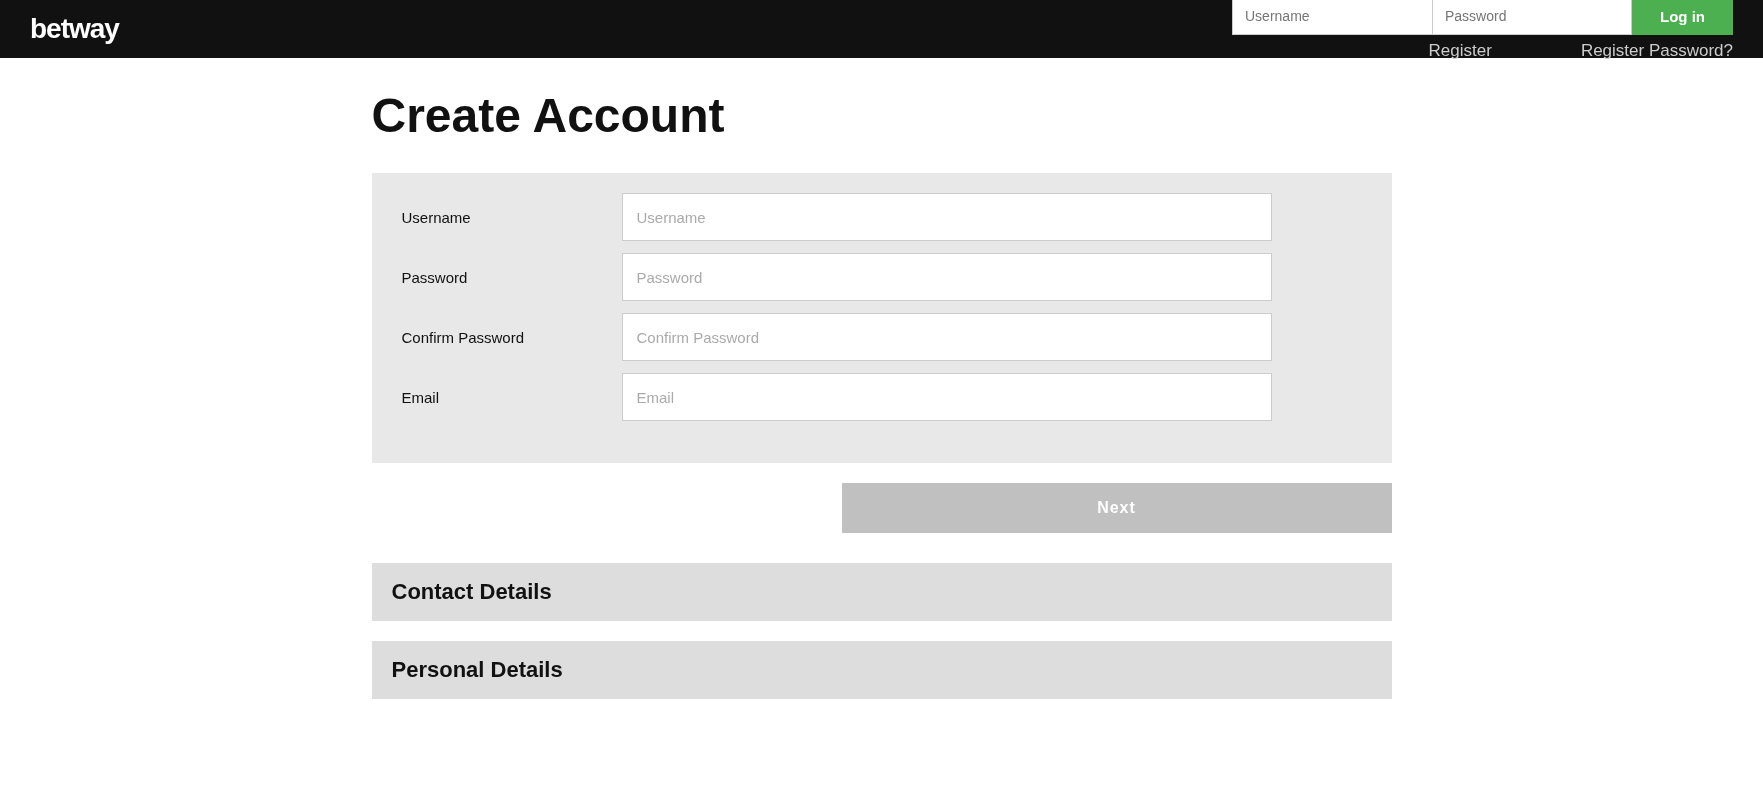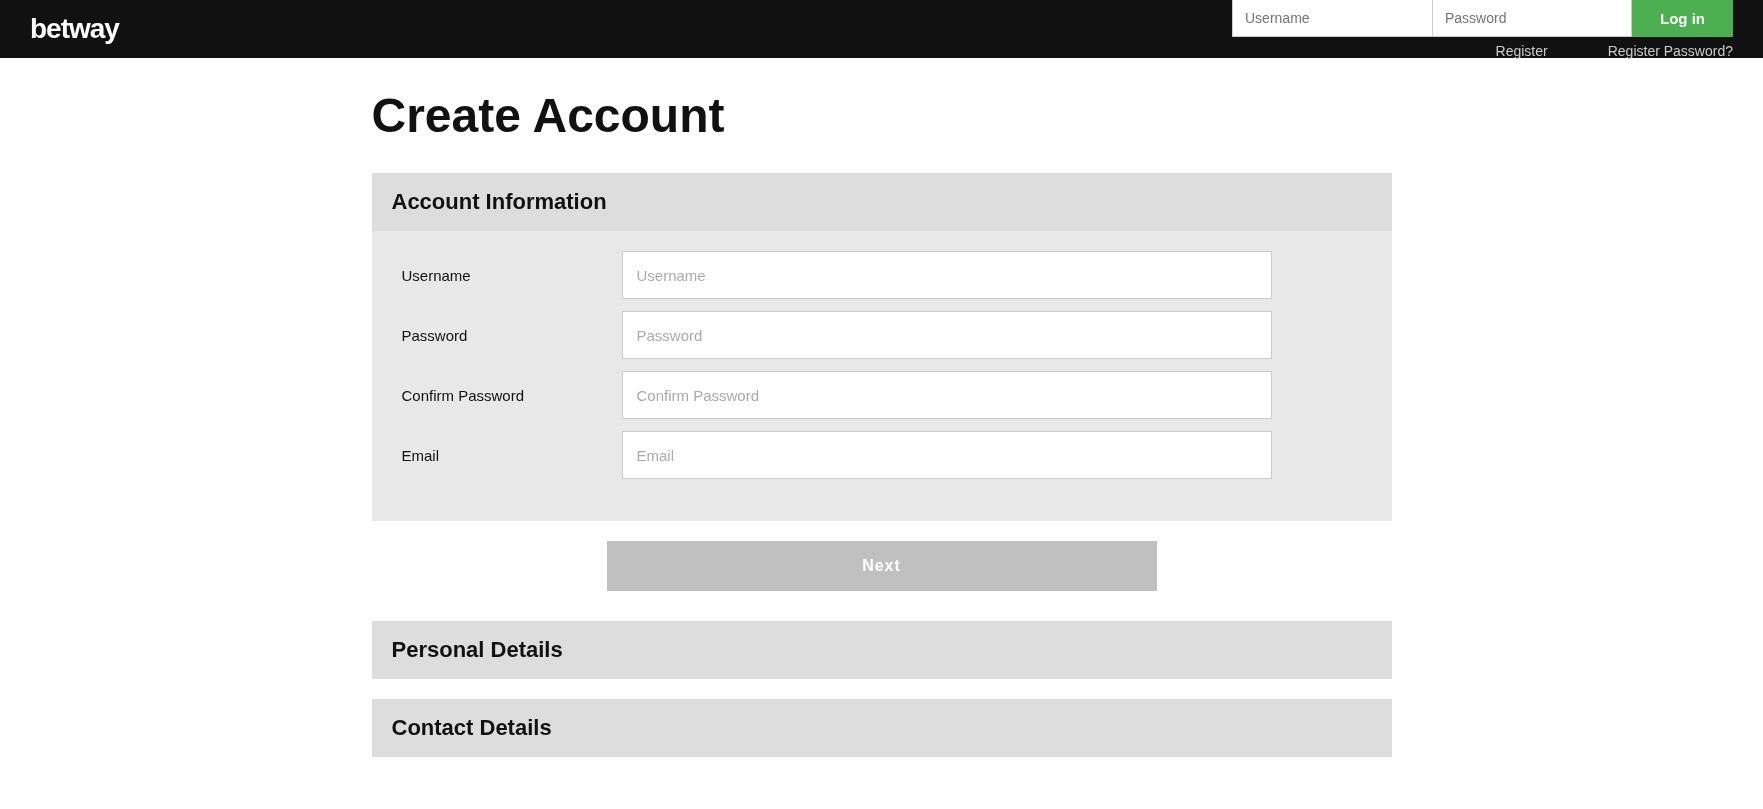--- a/index.html
+++ b/index.html
@@ -73,21 +73,22 @@
 
     .header-links {
       display: flex;
       gap: 60px;
       font-size: 13px;
     }
 
     .header-links a {
       color: #ccc;
       text-decoration: none;
-      font-size: 14px;
+      font-size: 17px;
+      margin-left: 29px;
     }
 
     
     .main {
       max-width: 1100px;
       margin: 0 auto;
       padding: 30px 40px;
     }
 
     .page-title {
@@ -141,21 +142,21 @@
       max-width: 650px;
     }
 
     .form-input::placeholder {
       color: #aaa;
     }
 
     
     .next-btn-wrap {
       display: flex;
-      justify-content: center;
+      justify-content: flex-end;
       margin: 12px 0 30px 0;
     }
 
     .next-btn {
       background: #c0c0c0;
       color: #fff;
       border: none;
       font-size: 16px;
       font-weight: bold;
       padding: 0;
@@ -180,21 +181,20 @@
       <a href="#">Register</a>
       <a href="#">Register Password?</a>
     </div>
   </div>
 </header>
 
 <div class="main">
   <h1 class="page-title">Create Account</h1>
 
   <div class="section">
-    <div class="section-header">Account Information</div>
     <div class="section-body">
 
       <div class="form-row">
         <label class="form-label">Username</label>
         <input class="form-input" type="text" placeholder="Username" style="">
       </div>
 
       <div class="form-row">
         <label class="form-label">Password</label>
         <input class="form-input" type="password" placeholder="Password" style="">
@@ -211,20 +211,20 @@
       </div>
 
     </div>
   </div>
 
   <div class="next-btn-wrap">
     <button class="next-btn">Next</button>
   </div>
 
   <div class="section">
+    <div class="section-header">Contact Details</div>
+  </div>
+
+  <div class="section">
     <div class="section-header">Personal Details</div>
   </div>
 
-  <div class="section">
-    <div class="section-header">Contact Details</div>
-  </div>
-
 </div>
 
 </body></html>

